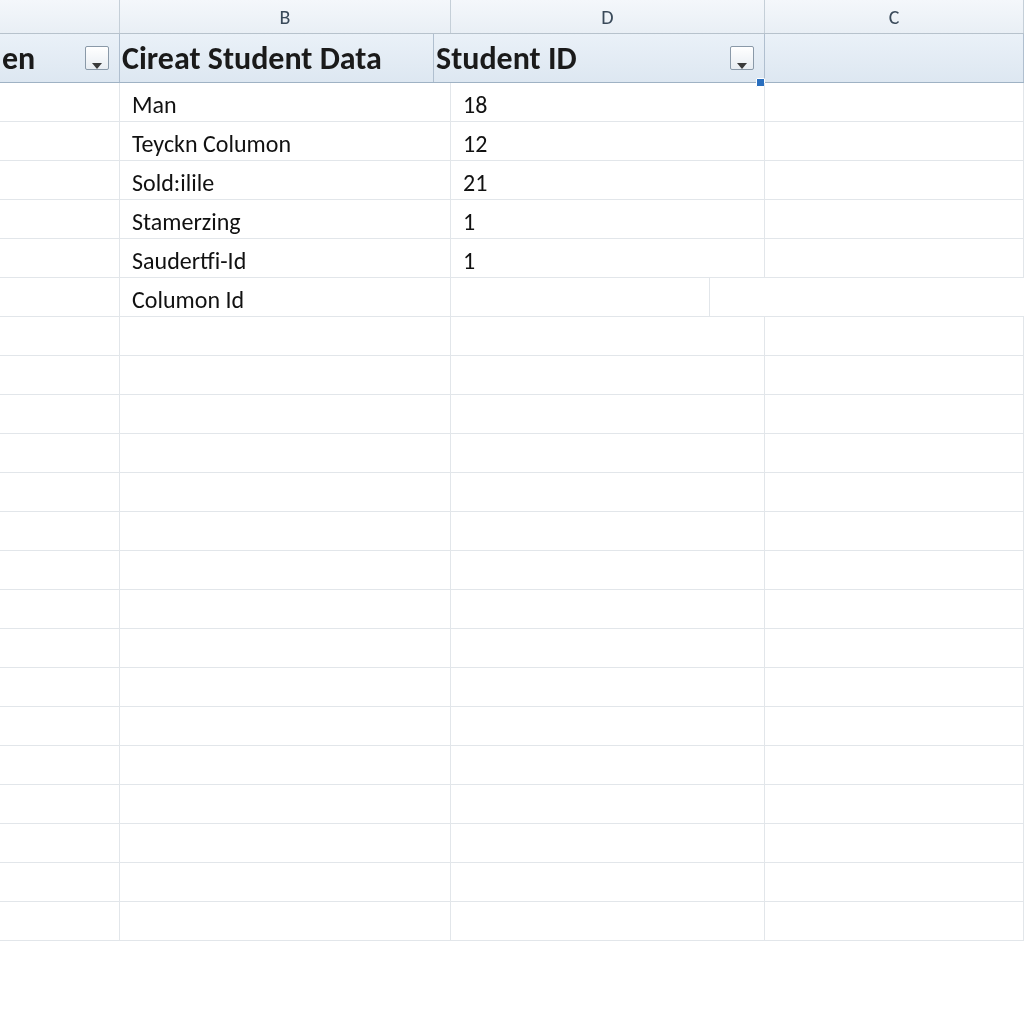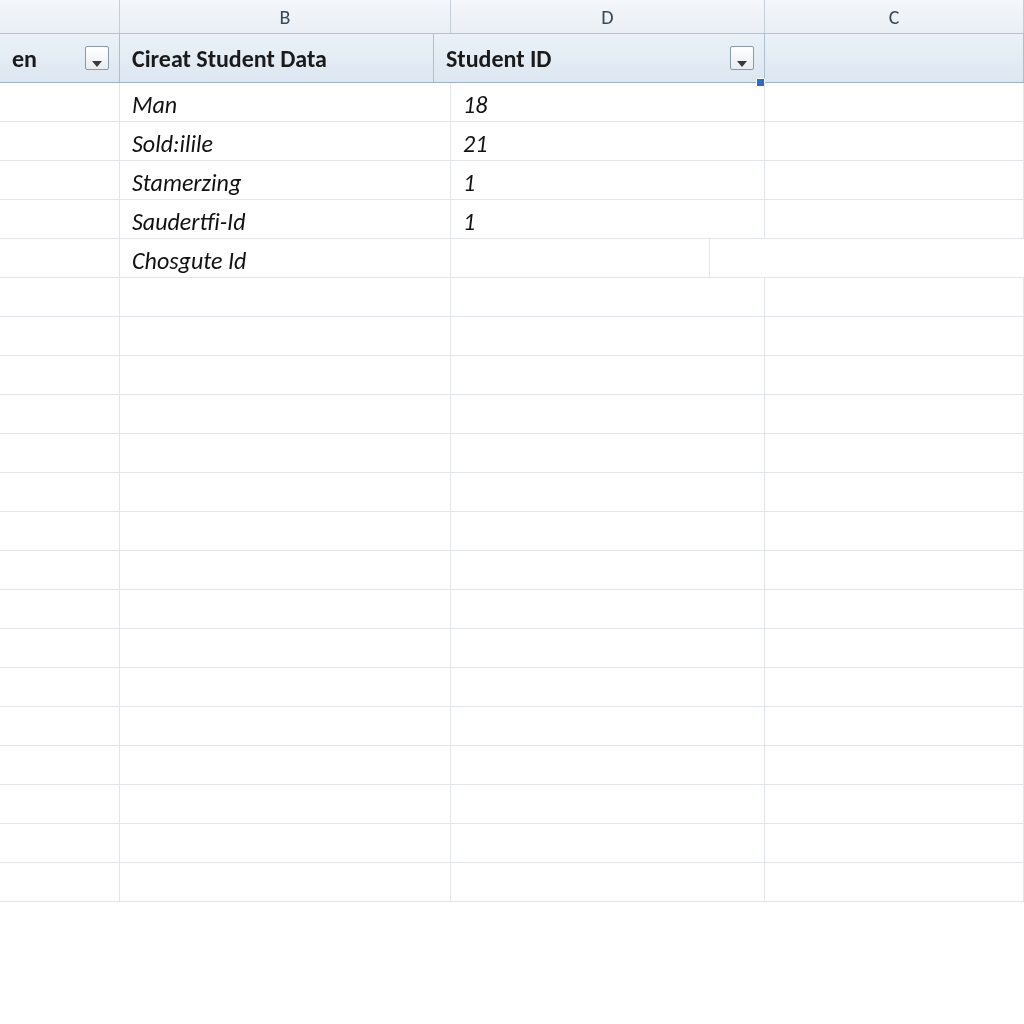--- a/index.html
+++ b/index.html
@@ -10,36 +10,36 @@
   
   .col-headers { display:flex; height:34px; background:linear-gradient(#f4f7fb,#e9eff5); border-bottom:1px solid #b7c2cc; }
   .col-header  { display:flex; align-items:center; justify-content:center; font-size:20px; color:#3a4a5a; border-right:1px solid #c5cfd8; user-select:none; }
   .col-a { width:120px; }
   .col-b { width:331px; }
   .col-d { width:314px; }
   .col-c { width:259px; }
 
   
   .filter-row { display:flex; height:49px; background:linear-gradient(#eaf1f8,#dde7f1); border-bottom:1px solid #9fb2c4; }
-  .filter-cell { display:flex; align-items:center; justify-content:space-between; padding:0 10px 0 12px; font-size:24px; font-weight:700; color:#1a1a1a; border-right:1px solid #b0bfcf; }
+  .filter-cell { display:flex; align-items:center; justify-content:space-between; padding:0 10px 0 2px; font-size:32px; font-weight:700; color:#1a1a1a; border-right:1px solid #b0bfcf; }
   .filter-cell .txt { white-space:nowrap; overflow:hidden; }
   .drop-btn { width:24px; height:24px; border:1px solid #8a99a8; background:linear-gradient(#ffffff,#e8edf2); border-radius:2px; display:flex; align-items:center; justify-content:center; cursor:pointer; flex-shrink:0; }
   .drop-btn svg { width:10px; height:6px; }
 
   
   .sel-handle { position:absolute; width:9px; height:9px; background:#2a6fbf; border:1px solid #ffffff; border-radius:1px; left:756px; top:78px; }
 
   
   .grid { position:relative; }
   .row { display:flex; height:39px; border-bottom:1px solid #e2e6ea; }
   .cell { padding:4px 10px 0 12px; font-size:24px; color:#111; display:flex; align-items:center; border-right:1px solid #e2e6ea; }
   .cell.num { font-variant-numeric:tabular-nums; }
   .c-a { width:120px; }
-  .c-b { width:331px;font-style:italic; }
-  .c-d { width:314px;font-style:italic; }
+  .c-b { width:331px; }
+  .c-d { width:314px; }
   .c-c { width:259px; }
 
   
   .blank-area .row { height:39px; }
 </style>
 </head>
 <body>
 
 <div class="sheet">
 
@@ -81,39 +81,45 @@
 
   <div class="grid">
     <div class="row">
       <div class="cell c-a"></div>
       <div class="cell c-b">Man</div>
       <div class="cell c-d num">18</div>
       <div class="cell c-c"></div>
     </div>
     <div class="row">
       <div class="cell c-a"></div>
+      <div class="cell c-b">Teyckn Columon</div>
+      <div class="cell c-d num">12</div>
+      <div class="cell c-c"></div>
+    </div>
+    <div class="row">
+      <div class="cell c-a"></div>
       <div class="cell c-b">Sold:ilile</div>
       <div class="cell c-d num">21</div>
       <div class="cell c-c"></div>
     </div>
     <div class="row">
       <div class="cell c-a"></div>
       <div class="cell c-b">Stamerzing</div>
       <div class="cell c-d num"> 1</div>
       <div class="cell c-c"></div>
     </div>
     <div class="row">
       <div class="cell c-a"></div>
       <div class="cell c-b">Saudertfi-Id</div>
       <div class="cell c-d num">1</div>
       <div class="cell c-c"></div>
     </div>
     <div class="row">
       <div class="cell c-a"></div>
-      <div class="cell c-b">Chosgute Id</div>
+      <div class="cell c-b">Columon Id</div>
       <div class="cell c-c"></div>
     </div>
 
     <div class="blank-area">
       <div class="row">
           <div class="cell c-a"></div>
           <div class="cell c-b"></div>
           <div class="cell c-d"></div>
           <div class="cell c-c"></div>
         </div>

